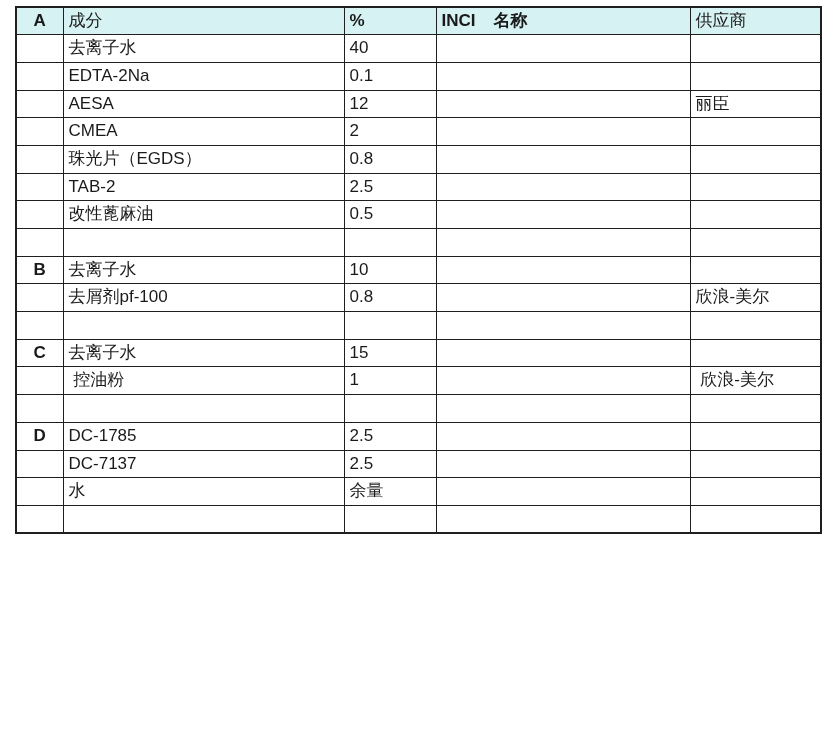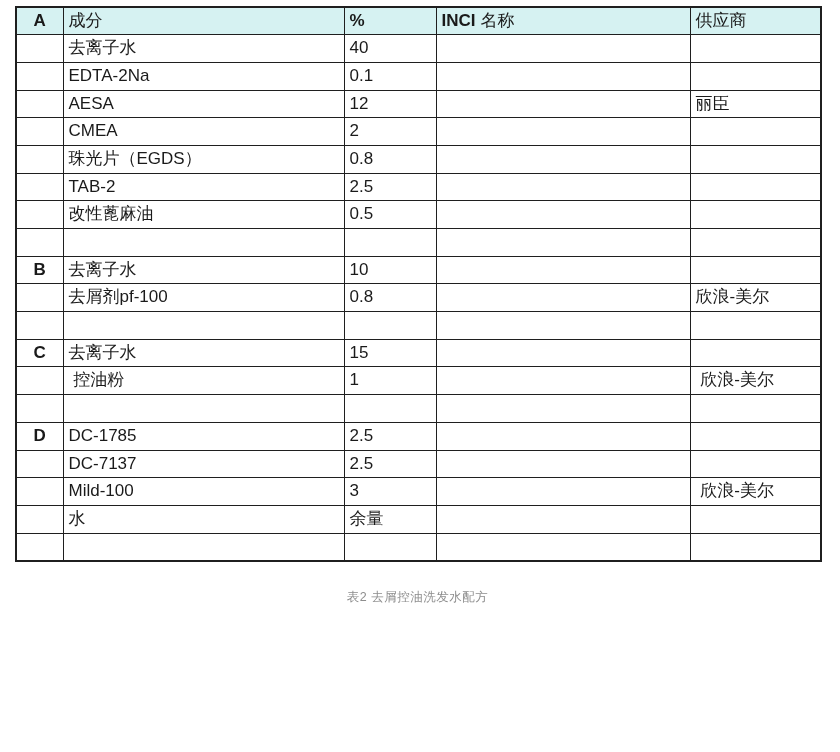--- a/index.html
+++ b/index.html
@@ -51,22 +51,22 @@
   }
   .formula-table thead th {
     background: var(--header-bg);
   }
   th.col-group, td.cell-group {
     text-align: center;
     padding: 0;
     font-weight: bold;
   }
   th.col-percent { font-weight: bold; }
-  .inci-en { font-weight: bold; margin-right: 5px; }
-  .inci-zh { font-weight: normal; }
+  .inci-en { font-weight: bold; margin-right: 18px; }
+  .inci-zh { font-weight: bold; }
   .caption {
     margin-top: 27px;
     width: 805px;
     text-align: center;
     font-size: 12.5px;
     color: var(--caption);
     letter-spacing: 0.5px;
   }
 </style>
 </head>
@@ -199,36 +199,28 @@
   </tr>
           <tr>
     <td class="cell-group"></td>
     <td class="cell-ingredient">DC-7137</td>
     <td class="cell-percent">2.5</td>
     <td class="cell-inci"></td>
     <td class="cell-supplier"></td>
   </tr>
           <tr>
     <td class="cell-group"></td>
-    <td class="cell-ingredient">Mild-100</td>
-    <td class="cell-percent">3</td>
-    <td class="cell-inci"></td>
-    <td class="cell-supplier"> 欣浪-美尔</td>
-  </tr>
-          <tr>
-    <td class="cell-group"></td>
     <td class="cell-ingredient">水</td>
     <td class="cell-percent">余量</td>
     <td class="cell-inci"></td>
     <td class="cell-supplier"></td>
   </tr>
           <tr>
     <td class="cell-group"></td>
     <td class="cell-ingredient"></td>
     <td class="cell-percent"></td>
     <td class="cell-inci"></td>
     <td class="cell-supplier"></td>
   </tr>
         </tbody>
     </table>
-    <div class="caption">表2 去屑控油洗发水配方</div>
   </div>
 </div>
 
 </body></html>

